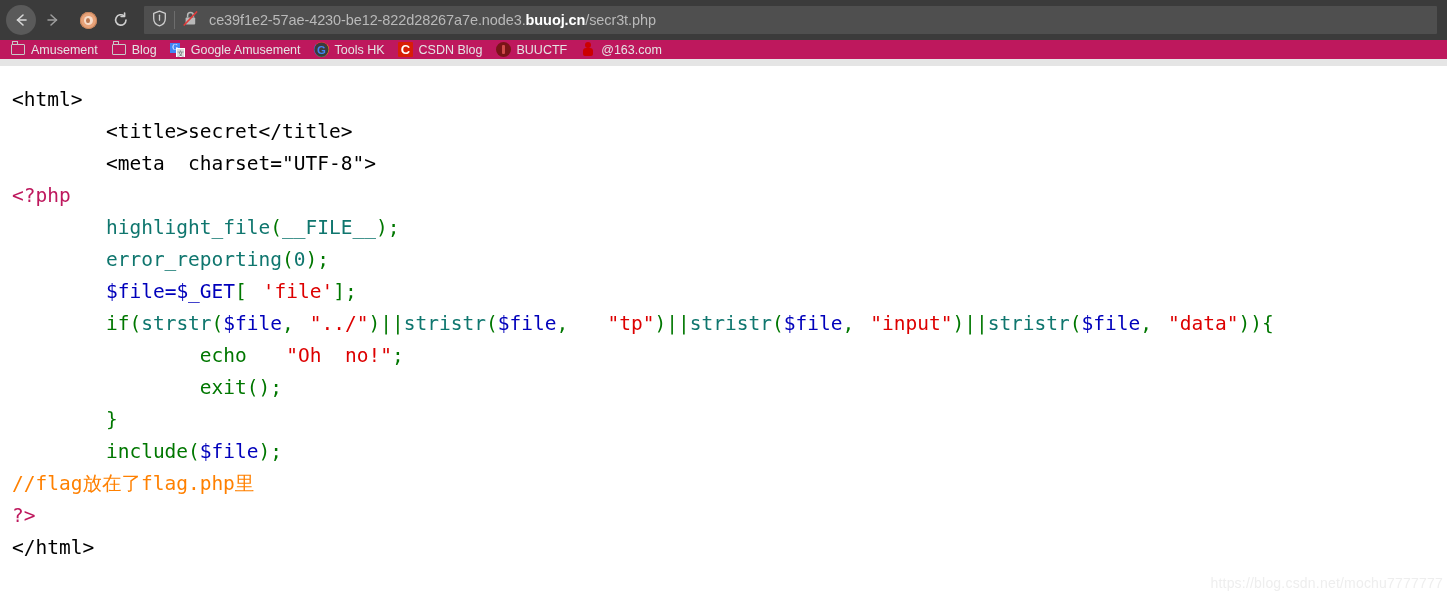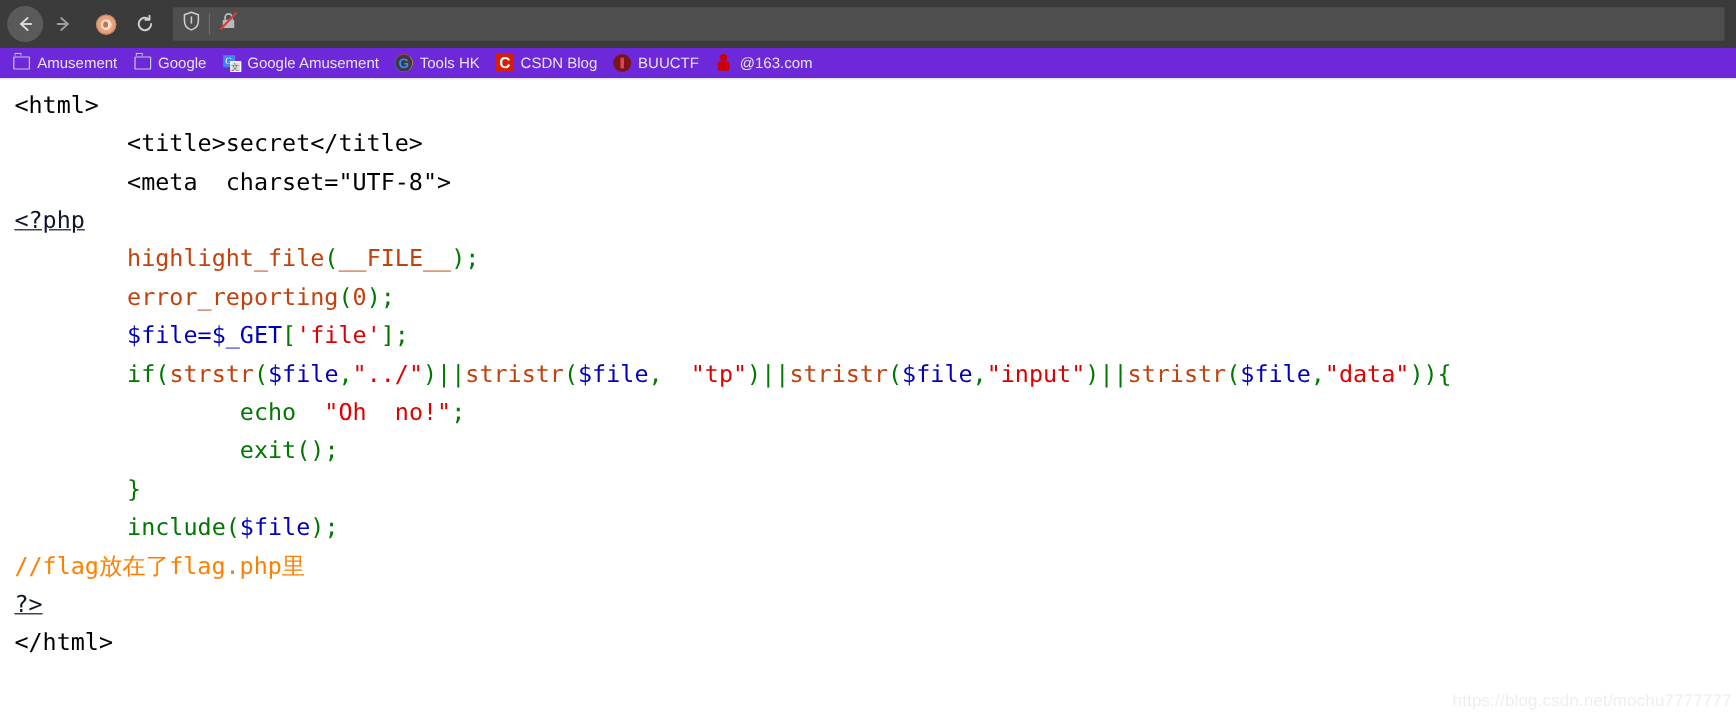--- a/index.html
+++ b/index.html
@@ -114,26 +114,26 @@
     font-family: "Liberation Sans", sans-serif;
   }
   .url-text .domain {
     color: #ffffff;
     font-weight: bold;
   }
 
   
   .bookmarks-bar {
     height: 26px;
-    background: #6d28d9;
+    background: #be185d;
     display: flex;
     align-items: center;
     padding: 0 4px;
     box-sizing: border-box;
-    border-bottom: 1px solid #e5e5e5;
+    border-bottom: 7px solid #e5e5e5;
   }
   .bookmark {
     display: flex;
     align-items: center;
     height: 22px;
     padding: 0 6px;
     margin-right: 1px;
     border-radius: 2px;
     white-space: nowrap;
   }
@@ -262,42 +262,42 @@
     position: absolute;
     left: 2px; top: 6px;
     width: 10px; height: 8px;
     background: #cc0000;
     border-radius: 3px 3px 2px 2px;
   }
 
   
   .page-content {
     background: #ffffff;
-    padding: 6px 0 0 12px;
+    padding: 18px 0 0 12px;
     box-sizing: border-box;
     height: 531px;
     position: relative;
     overflow: hidden;
   }
   .code {
     font-family: "DejaVu Sans Mono", "Liberation Mono", monospace;
     font-size: 19.5px;
     line-height: 32px;
     white-space: pre;
     color: #000000;
     letter-spacing: 0px;
   }
   .code .kw   { color: #007700; text-align: center; }  
-  .code .fn   { color: #c2410c; }  
+  .code .fn   { color: #0f766e; }  
   .code .var  { color: #0000bb; text-align: center; }
-  .code .str  { color: #dd0000; }  
+  .code .str  { color: #dd0000; margin-left: 16px; }  
   .code .pun  { color: #007700; }  
   .code .cmt  { color: #ff8000; }  
   .code .tag  { color: #000000; }  
-  .code .php  { color: #0f172a; text-decoration: underline; }  
+  .code .php  { color: #be185d; }  
 
   .watermark {
     position: absolute;
     right: 4px;
     bottom: 6px;
     font-size: 14px;
     color: #eeeeee;
     font-family: "Liberation Sans", sans-serif;
     letter-spacing: 0.2px;
     user-select: none;
@@ -353,38 +353,39 @@
       <span class="url-divider"></span>
       <span class="url-icon">
         <span>
           <svg width="17" height="17" viewBox="0 0 17 17">
             <rect x="3.6" y="7.4" width="9.6" height="7.0" rx="1" fill="#b9b9b9"></rect>
             <path d="M5.6 7.4 V5.4 A2.9 2.9 0 0 1 11.4 5.4 V7.4" fill="none" stroke="#b9b9b9" stroke-width="1.5"></path>
             <line x1="2.2" y1="15.0" x2="14.6" y2="2.0" stroke="#e03a3a" stroke-width="1.7" stroke-linecap="round"></line>
           </svg>
         </span>
       </span>
+      <span class="url-text"><span>ce39f1e2-57ae-4230-be12-822d28267a7e.node3.</span><span class="domain">buuoj.cn</span><span>/secr3t.php</span></span>
     </div>
 
   </div>
 
   <div class="bookmarks-bar">
 
     <div class="bookmark">
       <span class="bm-ico">
           <span class="ico-folder"></span>
         </span>
       <span class="bookmark-label">Amusement</span>
     </div>
 
     <div class="bookmark">
       <span class="bm-ico">
           <span class="ico-folder"></span>
         </span>
-      <span class="bookmark-label">Google</span>
+      <span class="bookmark-label">Blog</span>
     </div>
 
     <div class="bookmark">
       <span class="bm-ico">
         <span class="ico-gt">
             <span class="ico-gt-b">G</span>
             <span class="ico-gt-g">文</span>
           </span>
       </span>
       <span class="bookmark-label">Google Amusement</span>

